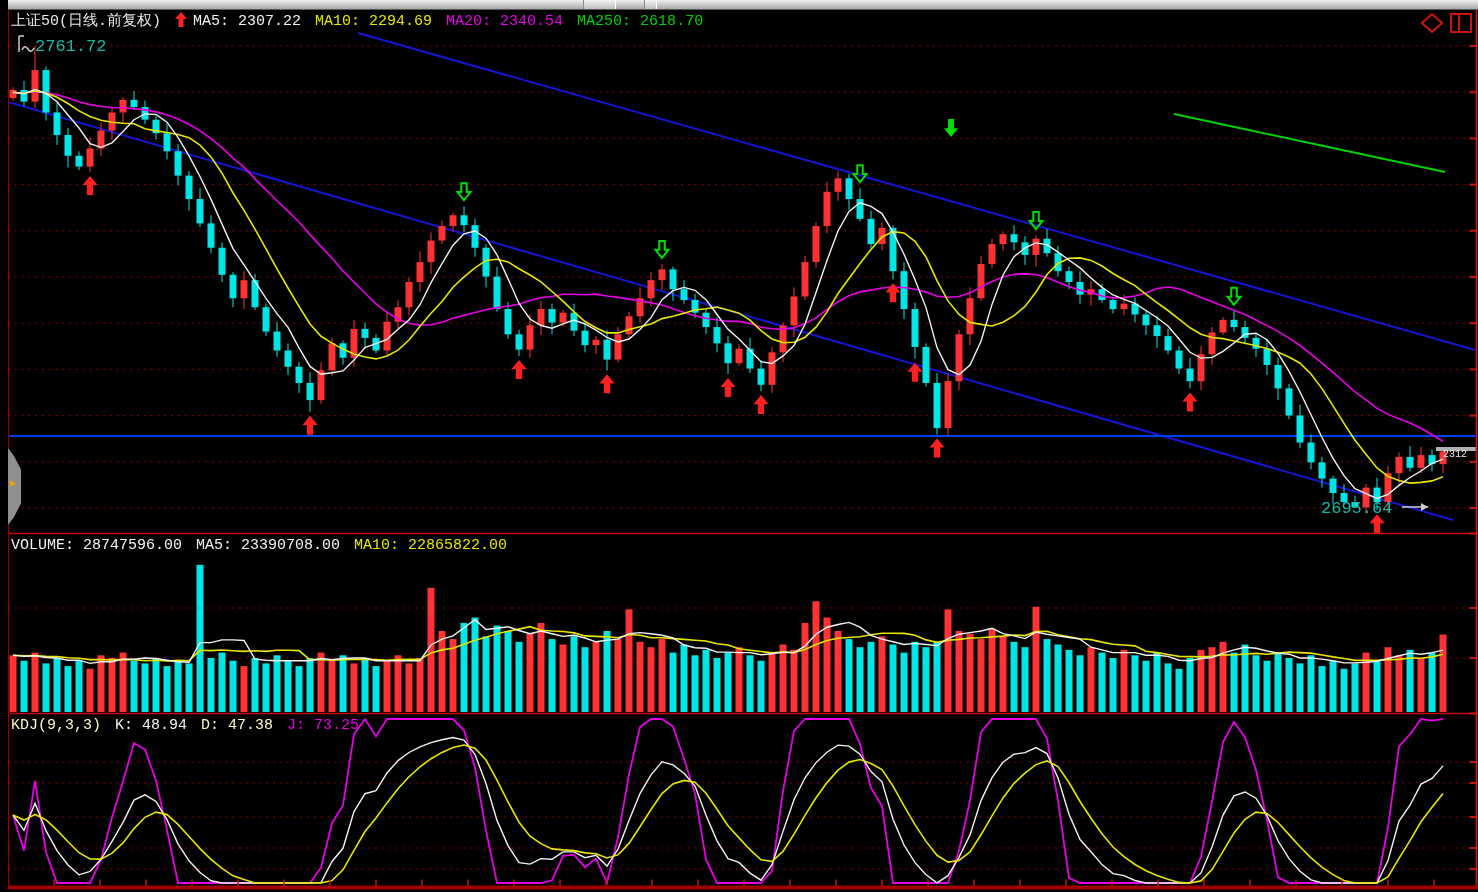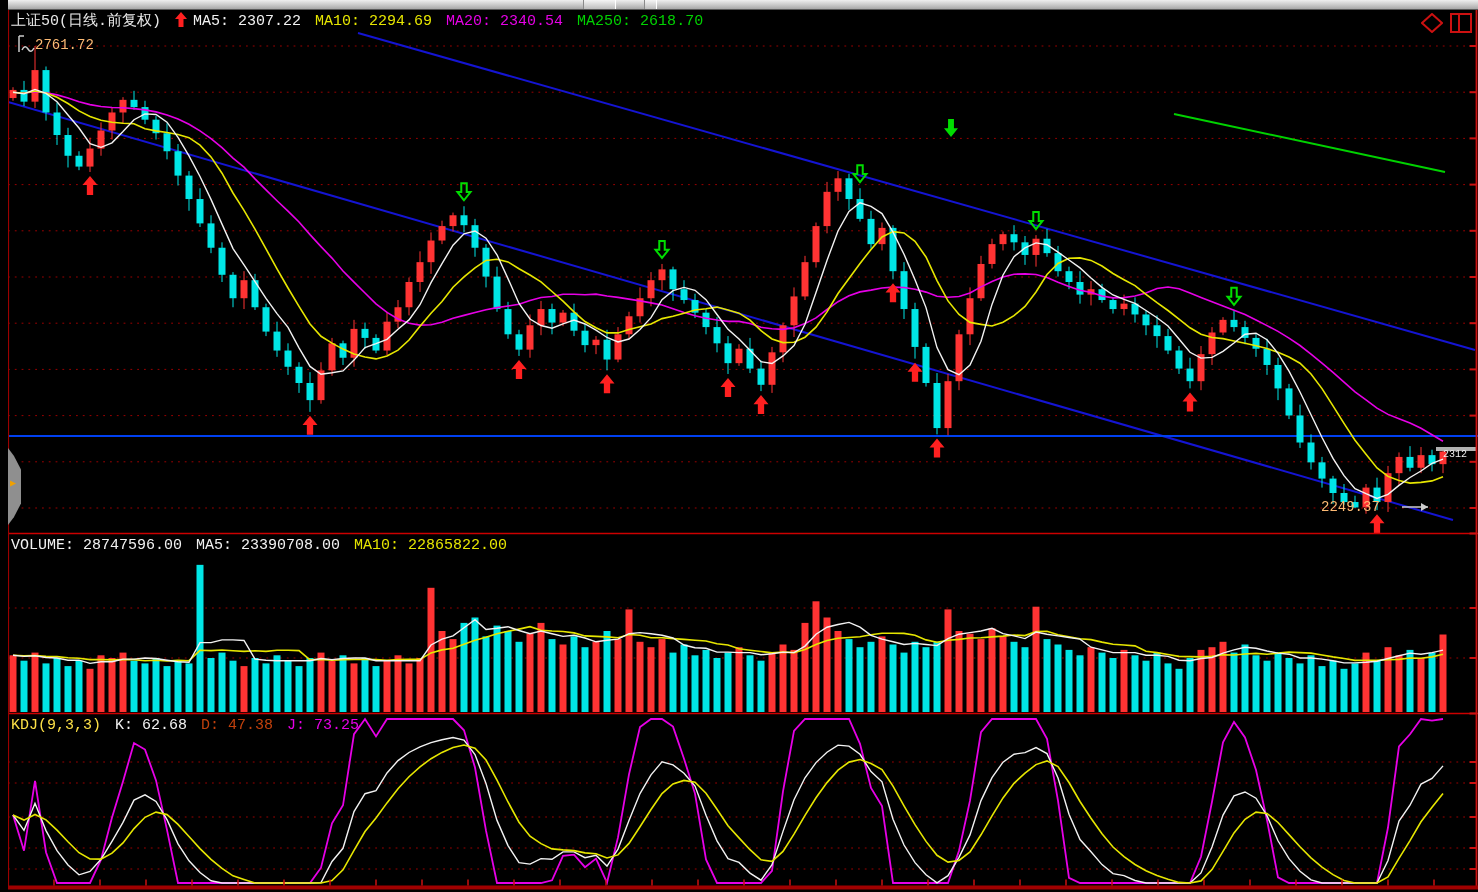--- a/index.html
+++ b/index.html
@@ -9,21 +9,21 @@
             background:linear-gradient(#efefef,#c9c9c9 55%,#a8a8a8);border-bottom:1px solid #5a5a5a;}
   .tb-seg{position:absolute;top:0;height:9px;background:linear-gradient(#f5f5f5,#bdbdbd);
           border-left:1px solid #8a8a8a;border-right:1px solid #fff;}
   svg.chart{position:absolute;left:0;top:0;}
   .hdr{position:absolute;white-space:nowrap;font-size:15px;letter-spacing:0;}
   .hdr span{margin-right:14px;}
   .main-hdr{left:3px;top:11px;}
   .vol-hdr{left:3px;top:537px;}
   .kdj-hdr{left:3px;top:717px;}
   .arrow-ic{display:inline-block;vertical-align:-2px;margin-right:6px;}
-  .annot{position:absolute;color:#fdba74;font-size:14px;}
+  .annot{position:absolute;color:#14b8a6;font-size:17px;}
   .high-annot{left:27px;top:37px;}
   .low-annot{left:1313px;top:499px;}
   .last-price{left:1435px;top:449px;color:#efefef;font-size:10px;}
   .pane{position:absolute;left:0;width:1478px;background:transparent;}
   .pane.main{top:10px;height:523px;}
   .pane.vol{top:534px;height:179px;}
   .pane.kdj{top:714px;height:174px;}
   .expander{position:absolute;left:0;top:448px;width:13px;height:77px;background:#8f8f8f;
             clip-path:polygon(0 0,45% 10%,100% 28%,100% 72%,45% 90%,0 100%);}
   .expander .tri{position:absolute;left:2px;top:31px;color:#f0a000;font-size:10px;line-height:10px;}
@@ -551,25 +551,25 @@
     <span style="color: rgb(232, 232, 232);">上证50(日线.前复权)</span><svg class="arrow-ic" width="12" height="15">
         <path d="M6 0 L0 7 L3.5 7 L3.5 15 L8.5 15 L8.5 7 L12 7 Z" fill="#ff2020"></path>
       </svg><span style="color: rgb(242, 242, 242);">MA5: 2307.22</span><span style="color: rgb(230, 230, 0);">MA10: 2294.69</span><span style="color: rgb(230, 0, 230);">MA20: 2340.54</span><span style="color: rgb(0, 210, 0);">MA250: 2618.70</span>
   </div>
 
   <div class="hdr vol-hdr">
     <span style="color: rgb(242, 242, 242);">VOLUME: 28747596.00</span><span style="color: rgb(242, 242, 242);">MA5: 23390708.00</span><span style="color: rgb(230, 230, 0);">MA10: 22865822.00</span>
   </div>
 
   <div class="hdr kdj-hdr">
-    <span style="color: #fde047;">KDJ(9,3,3)</span><span style="color: rgb(242, 242, 242);">K: 62.68</span><span style="color: #c2410c;">D: 47.38</span><span style="color: rgb(230, 0, 230);">J: 73.25</span>
+    <span style="color: #fef9c3;">KDJ(9,3,3)</span><span style="color: rgb(242, 242, 242);">K: 48.94</span><span style="color: #fef9c3;">D: 47.38</span><span style="color: rgb(230, 0, 230);">J: 73.25</span>
   </div>
 
   <div class="annot high-annot">2761.72</div>
-  <div class="annot low-annot">2249.37</div>
+  <div class="annot low-annot">2695.64</div>
   <div class="annot last-price">2312</div>
 
   <div class="expander">
     <span class="tri">▶</span>
   </div>
 
   <div class="corner" style="right:14px;">
     <svg width="22" height="20">
       <path d="M11 1 L21 10 L11 19 L1 10 Z" fill="none" stroke="#cc1111" stroke-width="2"></path>
     </svg>

